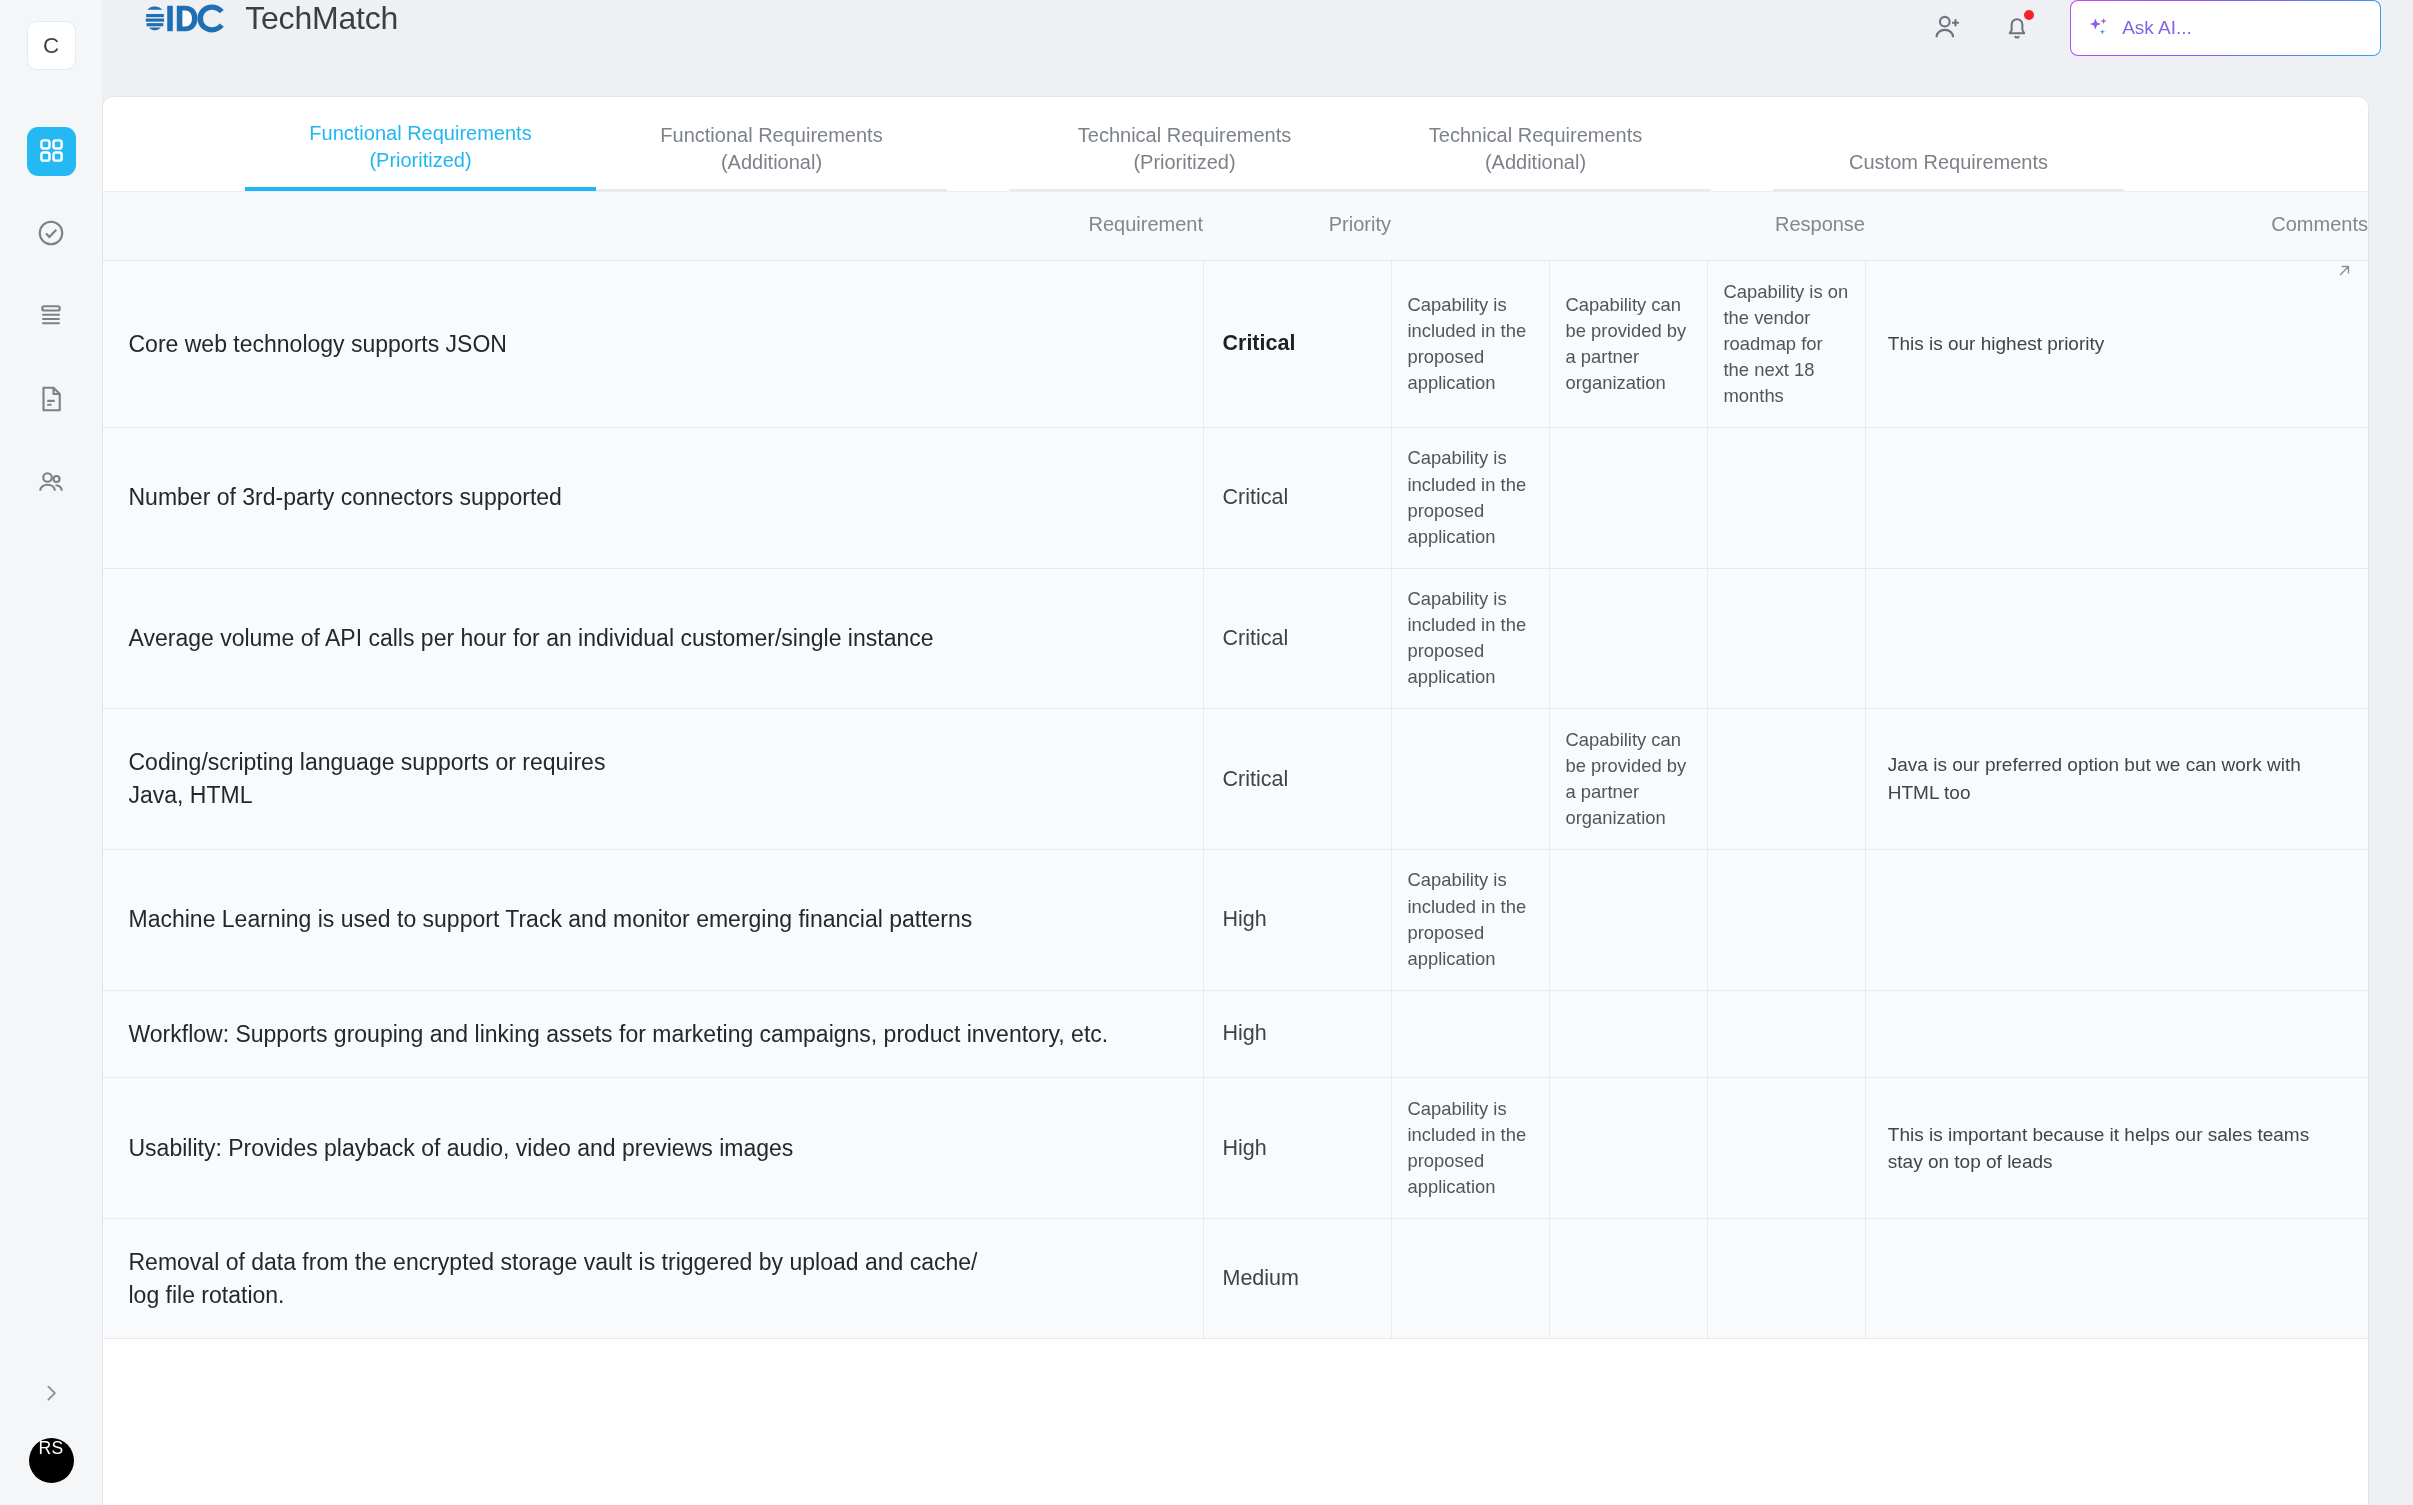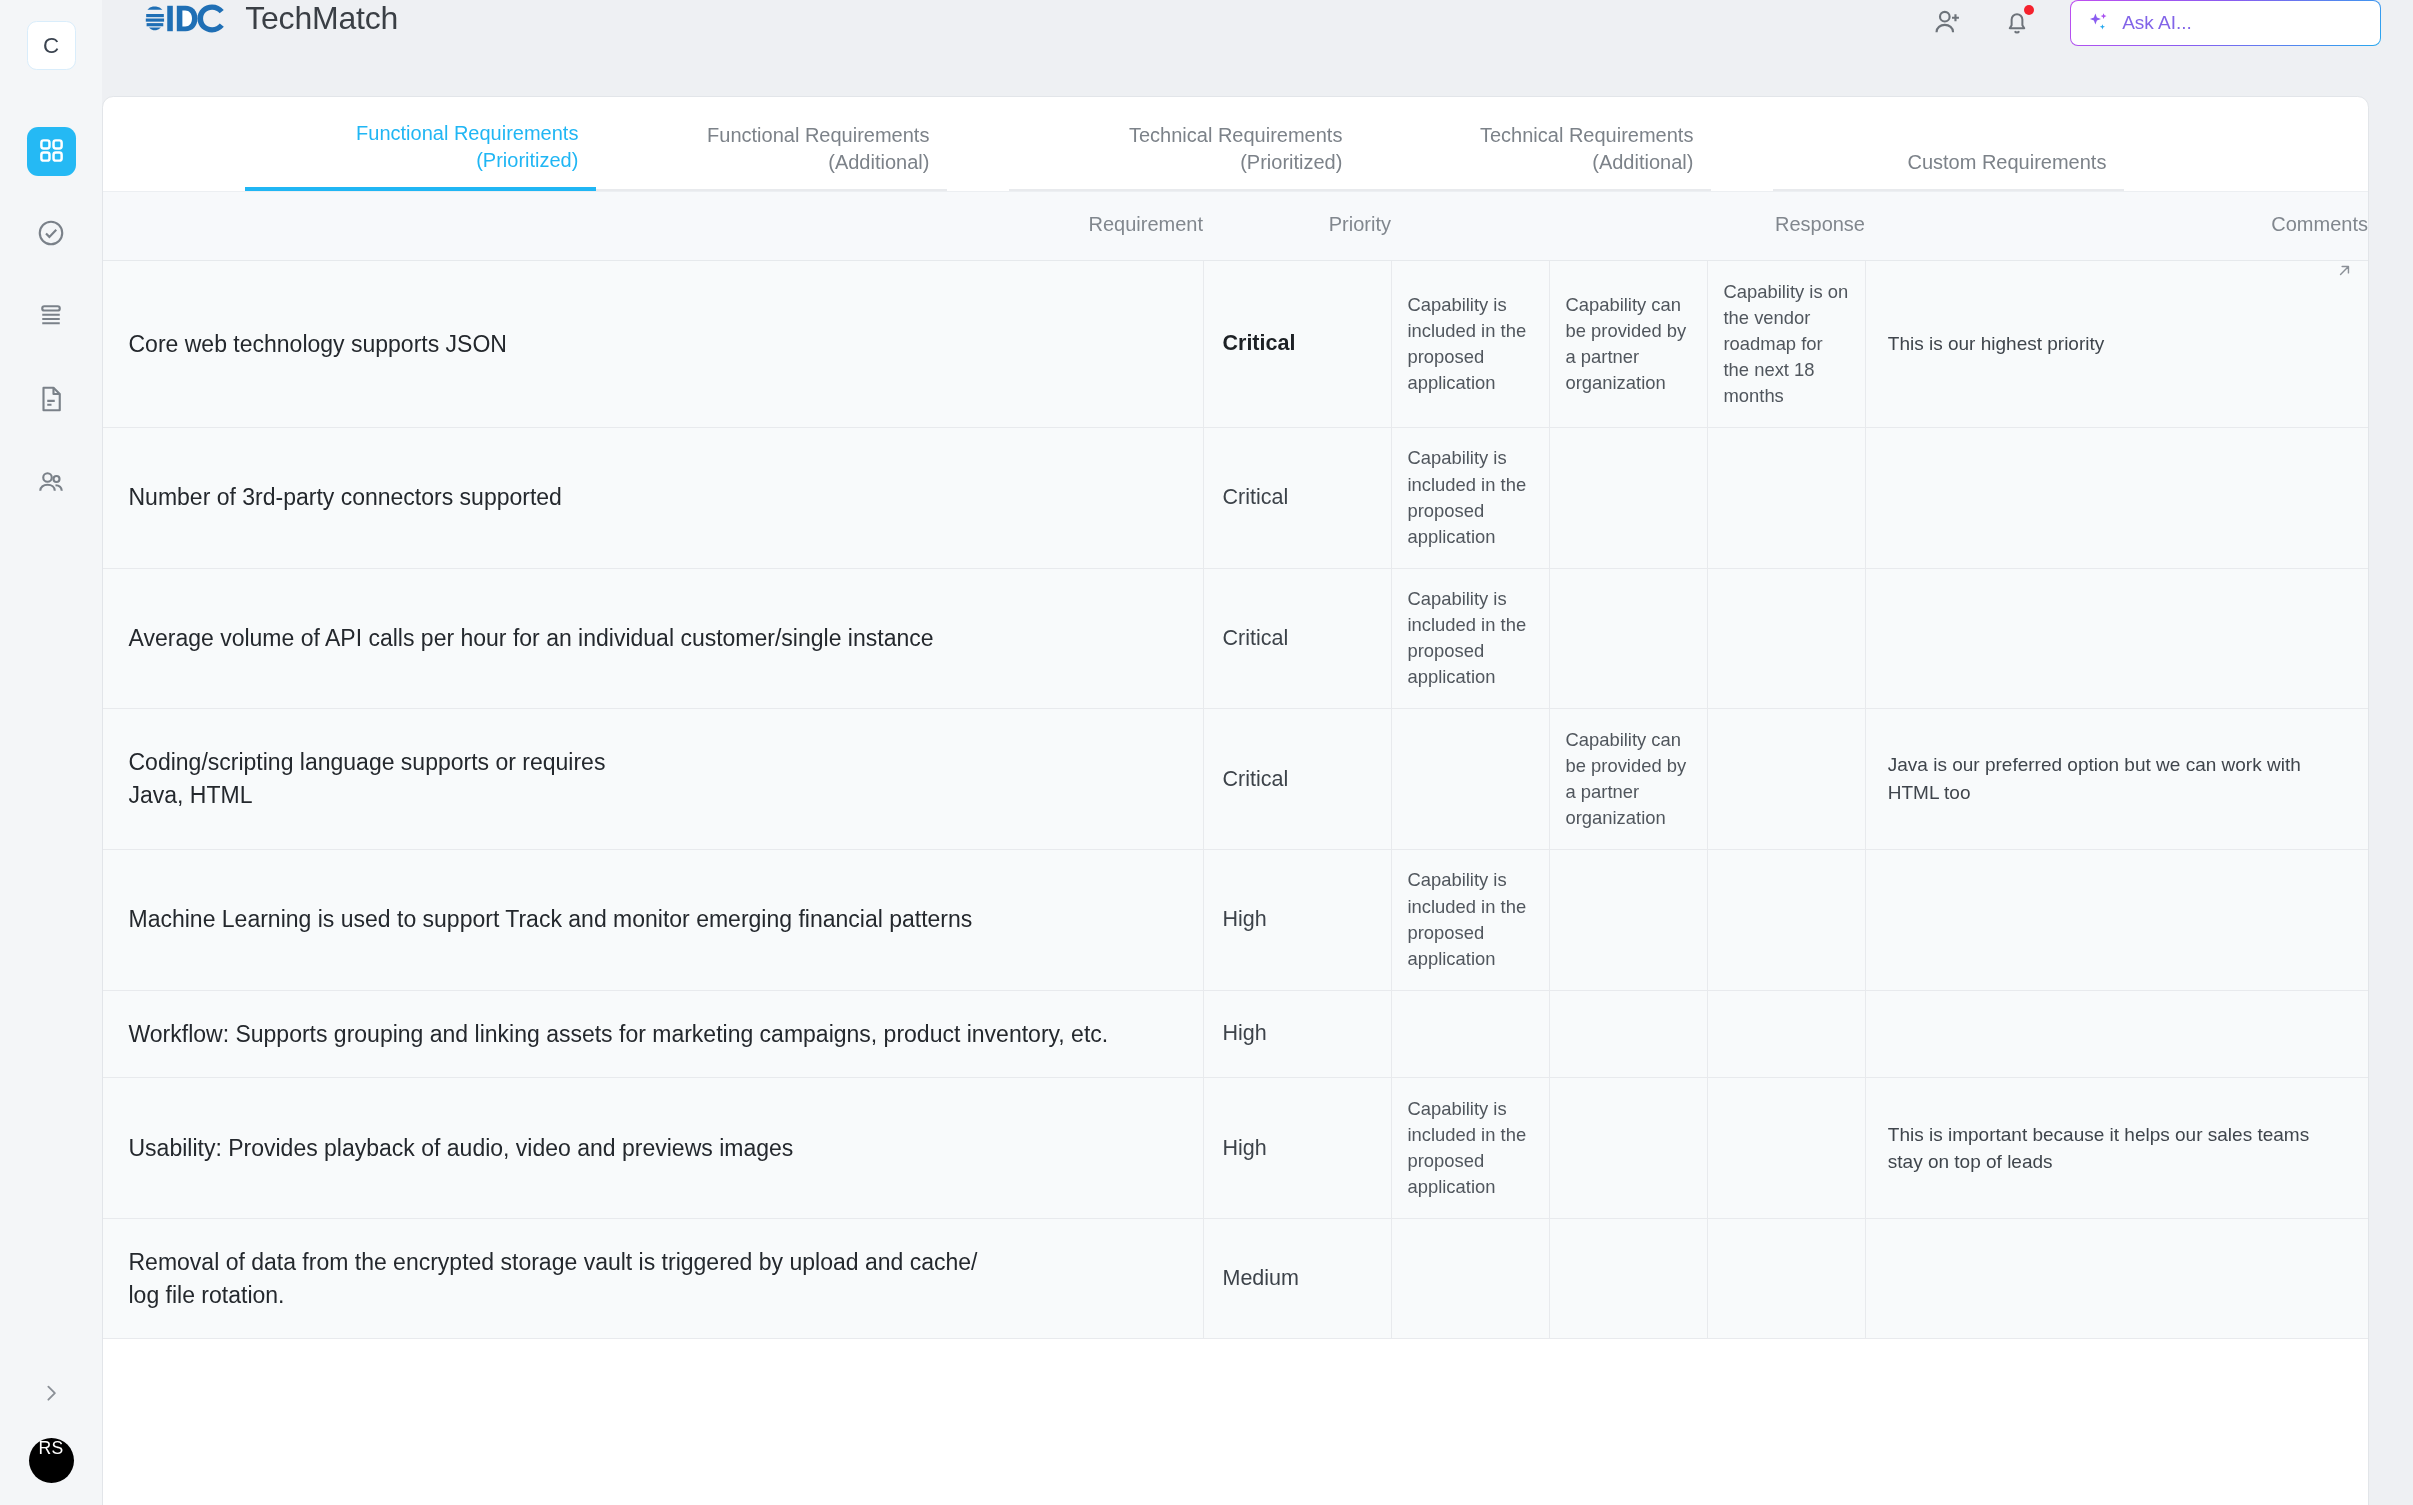--- a/index.html
+++ b/index.html
@@ -67,21 +67,21 @@
   .topbar-right {
     margin-left: auto; display: flex; align-items: center; gap: 38px;
     margin-right: 32px;
   }
   .icon-btn { color: #6d737a; position: relative; display: flex; align-items: center; justify-content: center; }
   .bell-dot {
     position: absolute; top: -1.6px; right: -2.4px;
     width: 10.4px; height: 10.4px; border-radius: 50%; background: #f5222d;
   }
   .ask-ai {
-    width: 311px; height: 46px; border-radius: 8px;
+    width: 311px; height: 56px; border-radius: 8px;
     background: #ffffff;
     border: 1.3px solid transparent;
     background-image: linear-gradient(#fff,#fff), linear-gradient(135deg,#c04df0 0%,#8a5cf0 45%,#27a9ef 100%);
     background-origin: border-box; background-clip: padding-box, border-box;
     display: flex; align-items: center; padding: 4px 16px; gap: 11.2px;
   }
   .ask-ai-text { color: #8264e8; font-size: 19px; }
 
   
   .card {
@@ -115,21 +115,21 @@
   .expand-corner {
     position: absolute; right: 14.4px; top: 164px;
     color: #8b9097; font-size: 17.6px;
   }
 
   
   .tabs { display: flex; align-items: flex-end; padding-left: 142px; height: 94px; }
   .tab {
     min-width: 200px;
     padding: 0 17.6px 12.8px 17.6px;
-    text-align: right;
+    text-align: center;
     color: #7c8289; font-size: 20px; line-height: 1.36;
     border-bottom: 2.4px solid #e8eaed;
     cursor: pointer;
     white-space: pre-line;
   }
   .tab.active { color: #20b6f4; border-bottom: 4.8px solid #20b6f4; }
   .tab-fns { min-width: 351px; }
   .tab-gap { width: 62px; border-bottom: 2.4px solid transparent; height: 0.8px; }
 
   

